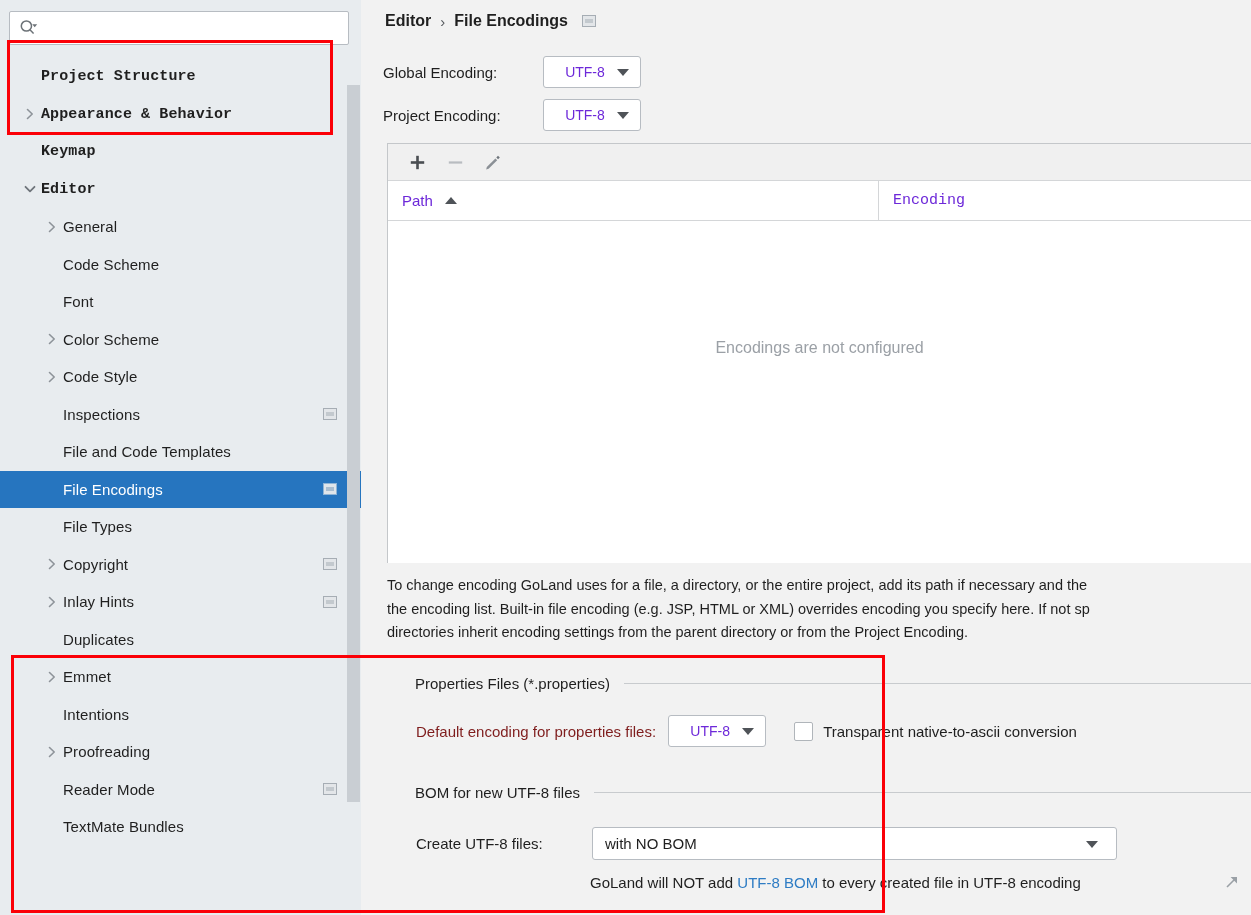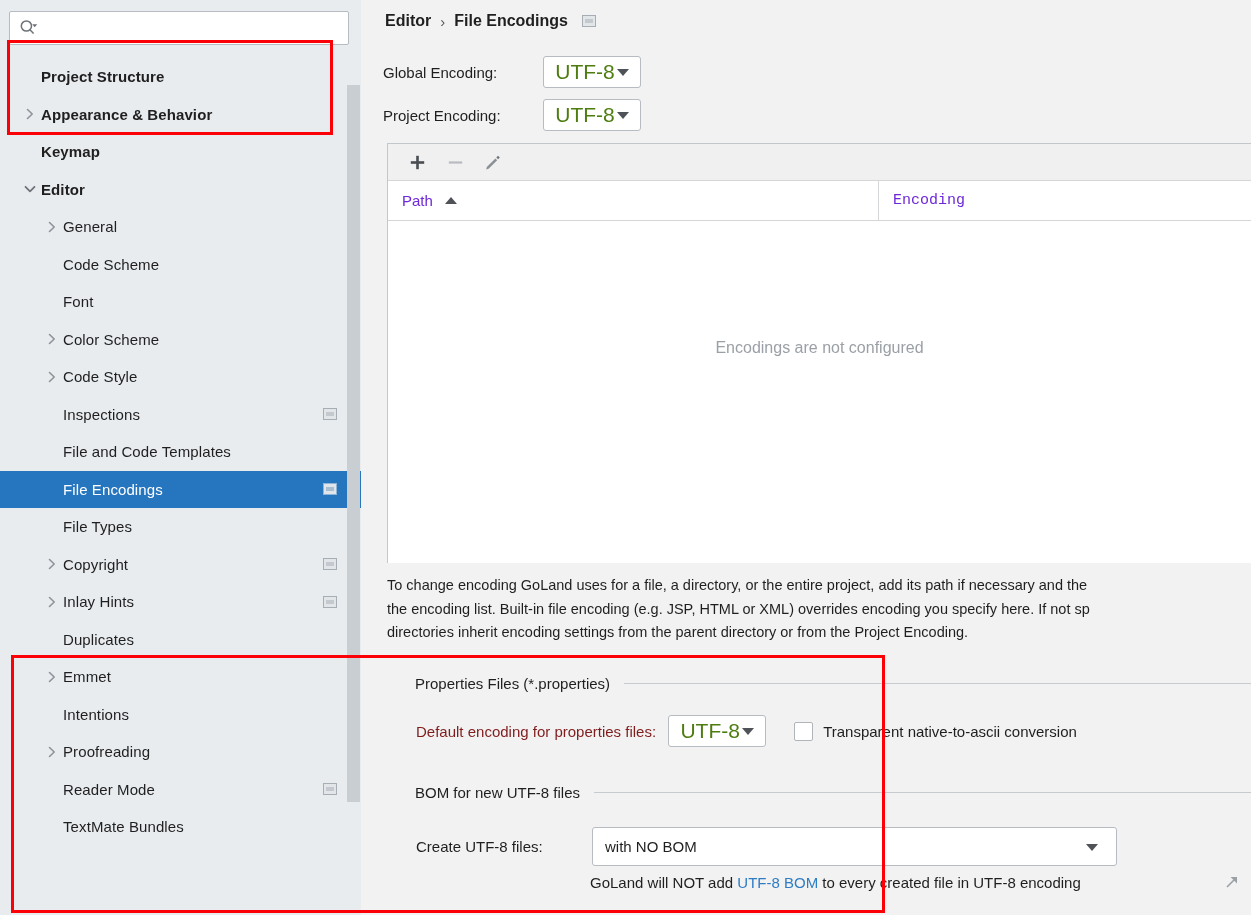--- a/index.html
+++ b/index.html
@@ -61,21 +61,21 @@
     position: relative;
     height: 37.5px;
     display: flex;
     align-items: center;
     padding-left: 22px;
     box-sizing: border-box;
     white-space: nowrap;
   }
   .tree-row.sel { background: #2675bf; }
   .tree-row.sel .tree-label { color: #ffffff; }
-  .tree-row.depth1 { padding-left: 22px; }
+  .tree-row.depth1 { padding-left: 22px; font-family: Liberation Mono, monospace; }
   .tree-row.depth2 { padding-left: 44px; }
   .arrow {
     width: 16px; height: 16px;
     flex: 0 0 16px;
     margin-right: 3px;
     position: relative;
   }
   .arrow.none { visibility: hidden; }
   .arrow svg { display: block; }
   .tree-label {
@@ -148,21 +148,21 @@
   .combo-sm {
     width: 98px; height: 32px;
     box-sizing: border-box;
     background: #ffffff;
     border: 1px solid #b7bcc2;
     border-radius: 3px;
     display: flex; align-items: center;
     justify-content: center;
     position: relative;
   }
-  .combo-sm .val { font-size: 21px; color: #4d7c0f; margin-right: 14px; }
+  .combo-sm .val { font-size: 14px; color: #6d28d9; margin-right: 14px; }
   .caret {
     width: 0; height: 0;
     border-left: 6px solid transparent;
     border-right: 6px solid transparent;
     border-top: 7px solid #4f5358;
     position: absolute;
     right: 11px; top: 50%; margin-top: -3px;
   }
 
   
@@ -275,21 +275,21 @@
   }
   .checkbox-label { font-size: 15px; color: #1f1f1f; white-space: nowrap; }
 
   .bom-row {
     position: absolute;
     left: 55px; top: 827px;
     display: flex; align-items: center;
   }
   .bom-label { font-size: 15px; color: #1f1f1f; width: 176px; }
   .combo-wide {
-    width: 525px; height: 39px;
+    width: 525px; height: 33px;
     box-sizing: border-box;
     background: #ffffff;
     border: 1px solid #b7bcc2;
     border-radius: 3px;
     display: flex; align-items: center;
     padding-left: 12px;
     position: relative;
   }
   .combo-wide .val { font-size: 15px; color: #1f1f1f; }
   .combo-wide .caret { right: 18px; }

